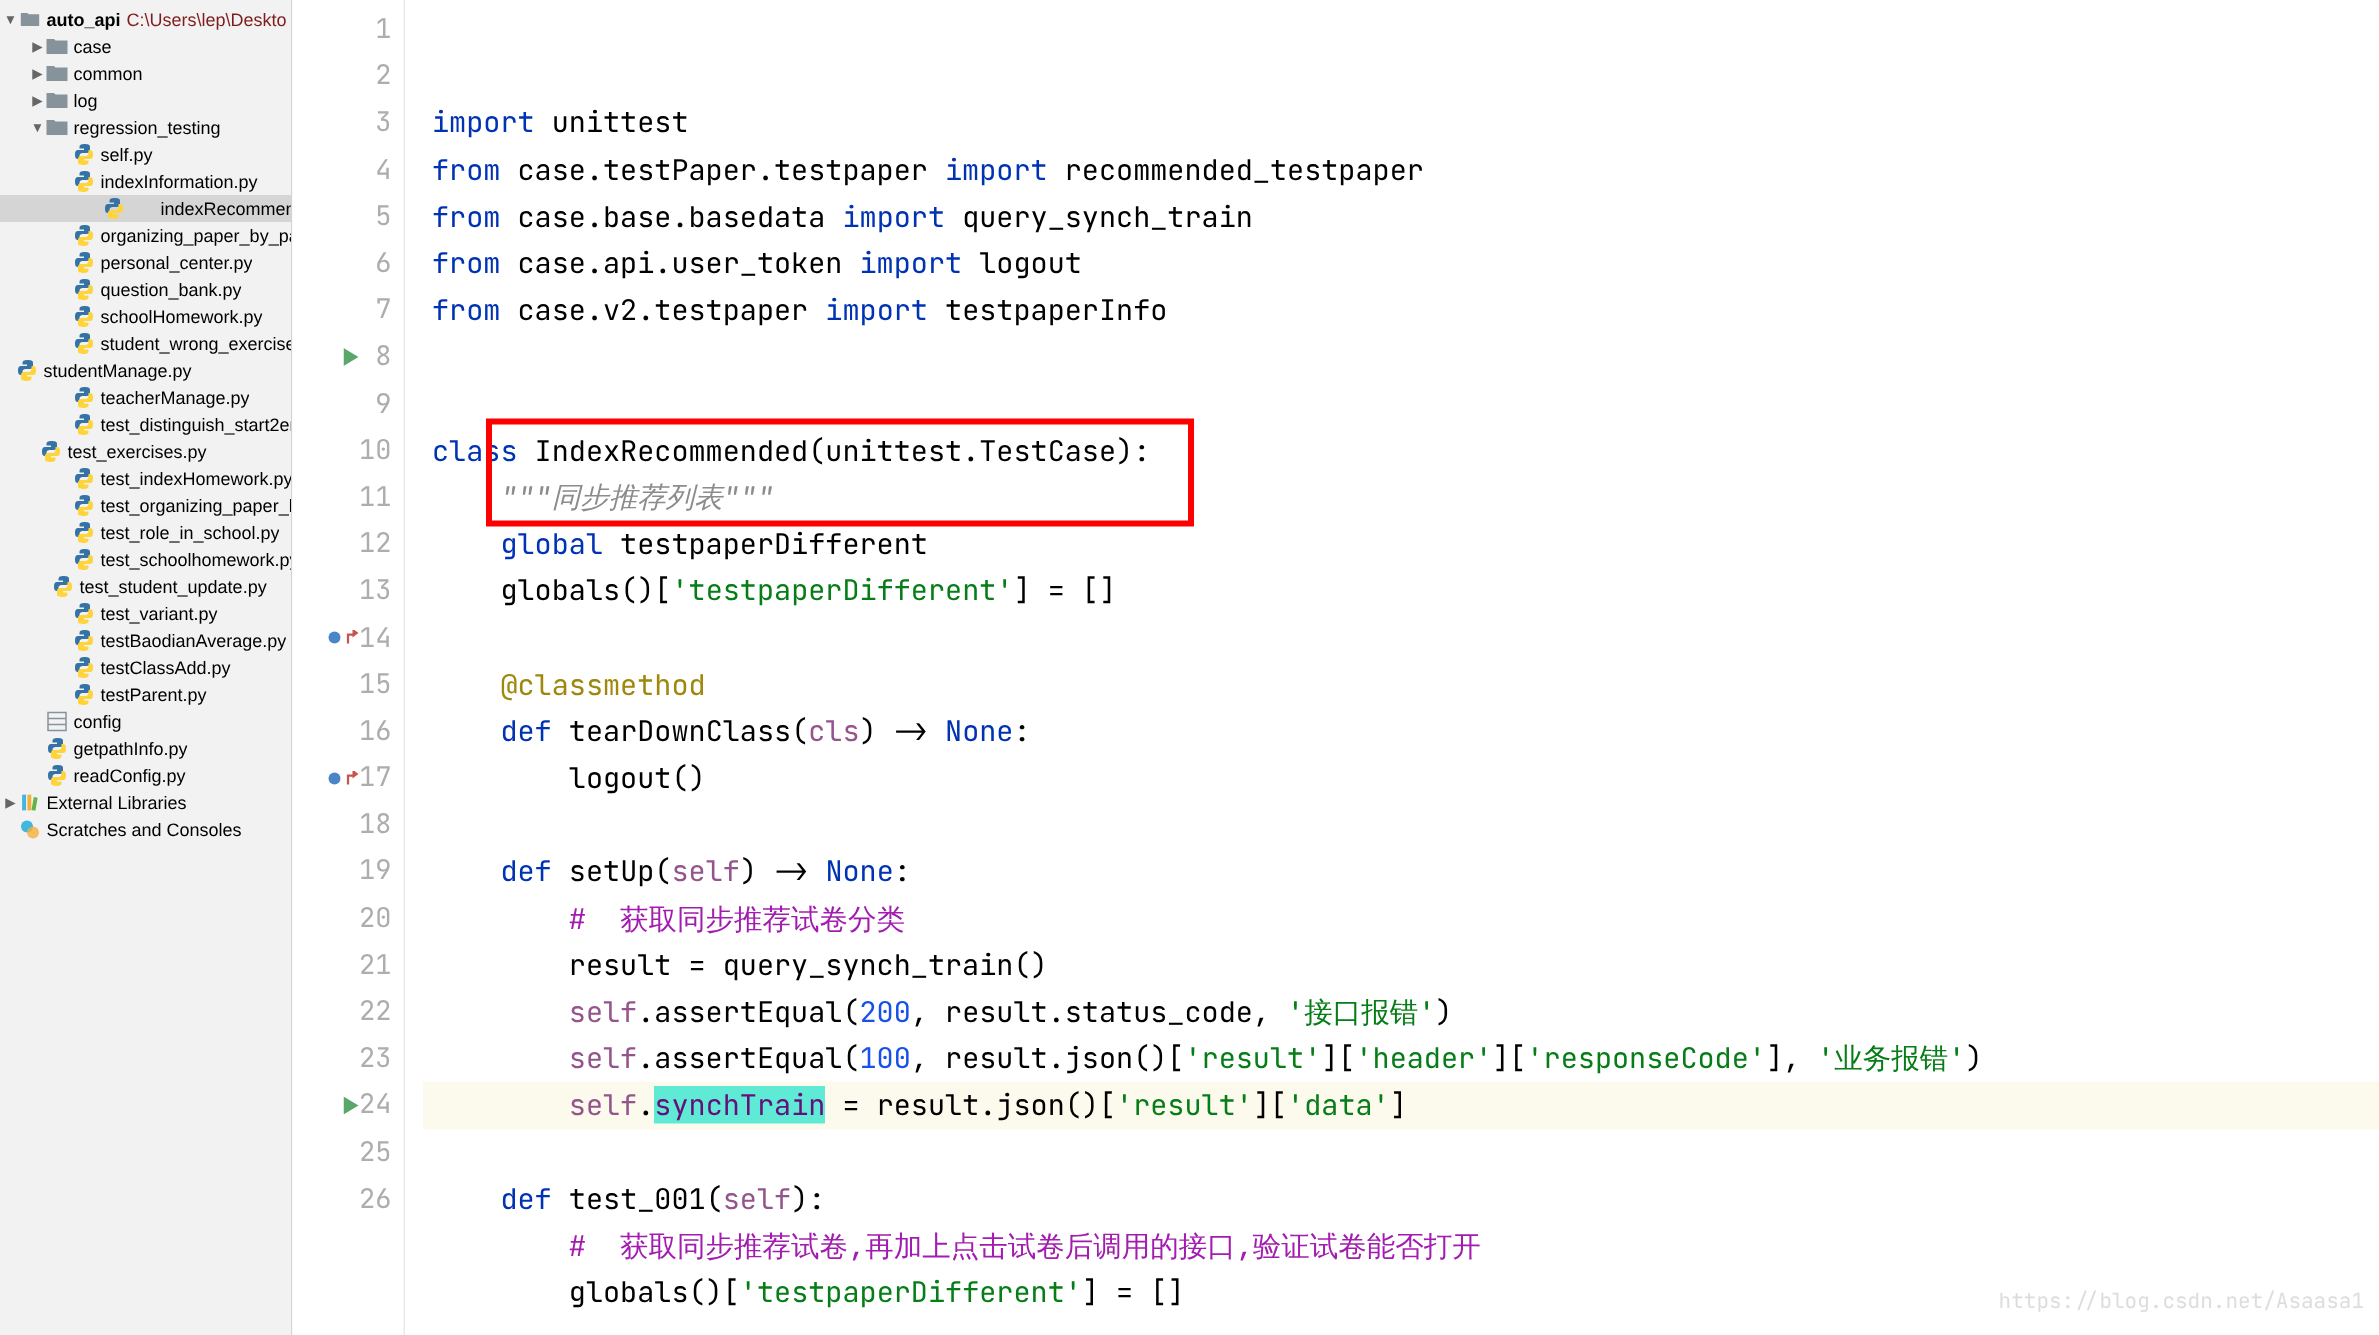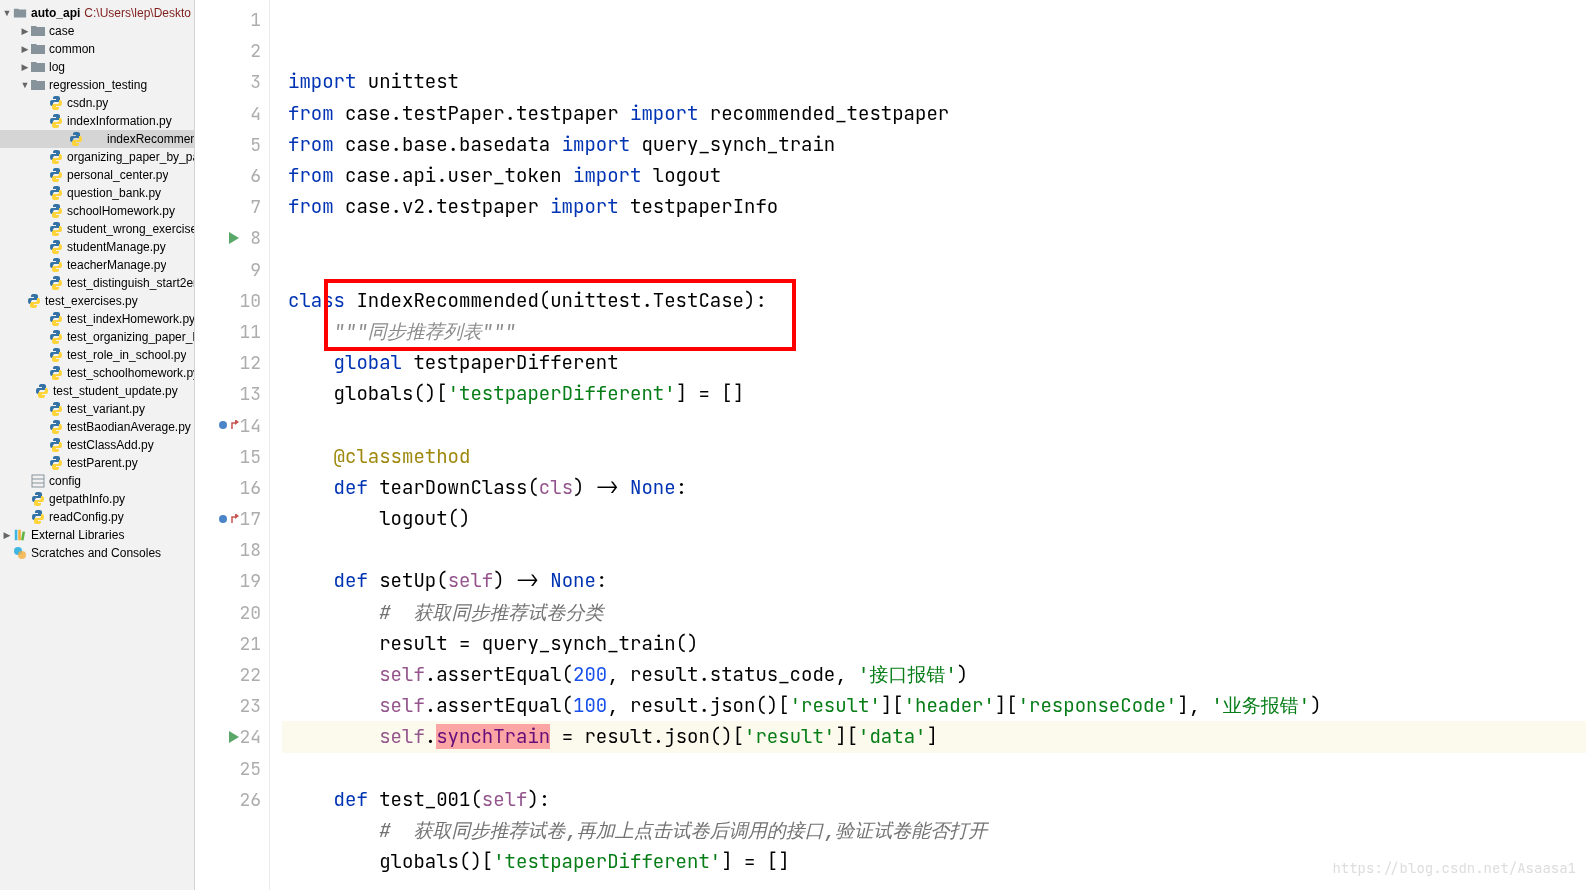--- a/index.html
+++ b/index.html
@@ -24,29 +24,29 @@
 .override-icon { display: flex; align-items: center; gap: 1px; }
 .override-icon svg { width: 10px; height: 10px; }
 .fold-area { width: 12px; flex-shrink: 0; padding-top: 4px; }
 .fold-row { height: 31.2px; display: flex; align-items: center; justify-content: center; }
 .code { flex: 1; padding-top: 4px; font-family: "JetBrains Mono", Consolas, monospace; font-size: 19px; line-height: 31.2px; white-space: pre; overflow-x: auto; position: relative; }
 .code-line { height: 31.2px; padding-left: 6px; }
 .code-line.highlighted { background: #fcfaed; }
 .kw { color: #0033b3; }
 .str { color: #067d17; }
 .num { color: #1750eb; }
-.comment { color: #737373; font-style: italic; }
+.comment { color: #a21caf; }
 .docstring { color: #8c8c8c; font-style: italic; }
 .builtin { color: #000; }
 .self { color: #94558d; }
 .cls { color: #94558d; }
 .func { color: #000; }
 .field { color: #660e7a; }
 .decorator { color: #9e880d; }
-.sel-word { background: #fca5a5; }
+.sel-word { background: #5eead4; }
 .red-box { position: absolute; border: 4px solid #ff0000; pointer-events: none; }
 .watermark { position: absolute; right: 10px; bottom: 6px; color: #ddd; font-size: 14px; pointer-events: none; }
 </style>
 </head>
 <body>
 
 <div class="app">
   <div class="sidebar">
     <div class="tree-item" style="padding-left:2px;">
       <span class="tree-arrow">▼</span>
@@ -96,21 +96,21 @@
           <span class="tree-label">regression_testing</span>
         </div>
         <div class="tree-item" style="padding-left: 38px;">
           <span class="tree-arrow"></span>
           <span class="tree-icon">
             <svg viewBox="0 0 16 16">
               <path fill="#3573a6" d="M8 1c-2 0-3 .5-3 2v1h3v1H4c-1.5 0-2 1-2 3s.5 3 2 3h1V9c0-1.5 1-2 2-2h3c1 0 2-.5 2-2V3c0-1.5-1-2-4-2z"></path>
               <path fill="#ffd43b" d="M8 15c2 0 3-.5 3-2v-1H8v-1h4c1.5 0 2-1 2-3s-.5-3-2-3h-1v2c0 1.5-1 2-2 2H6c-1 0-2 .5-2 2v2c0 1.5 1 2 4 2z"></path>
             </svg>
           </span>
-          <span class="tree-label">csdn.py</span>
+          <span class="tree-label">self.py</span>
         </div>
         <div class="tree-item" style="padding-left: 38px;">
           <span class="tree-arrow"></span>
           <span class="tree-icon">
             <svg viewBox="0 0 16 16">
               <path fill="#3573a6" d="M8 1c-2 0-3 .5-3 2v1h3v1H4c-1.5 0-2 1-2 3s.5 3 2 3h1V9c0-1.5 1-2 2-2h3c1 0 2-.5 2-2V3c0-1.5-1-2-4-2z"></path>
               <path fill="#ffd43b" d="M8 15c2 0 3-.5 3-2v-1H8v-1h4c1.5 0 2-1 2-3s-.5-3-2-3h-1v2c0 1.5-1 2-2 2H6c-1 0-2 .5-2 2v2c0 1.5 1 2 4 2z"></path>
             </svg>
           </span>
           <span class="tree-label">indexInformation.py</span>
@@ -168,21 +168,21 @@
         <div class="tree-item" style="padding-left: 38px;">
           <span class="tree-arrow"></span>
           <span class="tree-icon">
             <svg viewBox="0 0 16 16">
               <path fill="#3573a6" d="M8 1c-2 0-3 .5-3 2v1h3v1H4c-1.5 0-2 1-2 3s.5 3 2 3h1V9c0-1.5 1-2 2-2h3c1 0 2-.5 2-2V3c0-1.5-1-2-4-2z"></path>
               <path fill="#ffd43b" d="M8 15c2 0 3-.5 3-2v-1H8v-1h4c1.5 0 2-1 2-3s-.5-3-2-3h-1v2c0 1.5-1 2-2 2H6c-1 0-2 .5-2 2v2c0 1.5 1 2 4 2z"></path>
             </svg>
           </span>
           <span class="tree-label">student_wrong_exercise.</span>
         </div>
-        <div class="tree-item" style="padding-left: 38px;">
+        <div class="tree-item" style="">
           <span class="tree-arrow"></span>
           <span class="tree-icon">
             <svg viewBox="0 0 16 16">
               <path fill="#3573a6" d="M8 1c-2 0-3 .5-3 2v1h3v1H4c-1.5 0-2 1-2 3s.5 3 2 3h1V9c0-1.5 1-2 2-2h3c1 0 2-.5 2-2V3c0-1.5-1-2-4-2z"></path>
               <path fill="#ffd43b" d="M8 15c2 0 3-.5 3-2v-1H8v-1h4c1.5 0 2-1 2-3s-.5-3-2-3h-1v2c0 1.5-1 2-2 2H6c-1 0-2 .5-2 2v2c0 1.5 1 2 4 2z"></path>
             </svg>
           </span>
           <span class="tree-label">studentManage.py</span>
         </div>
         <div class="tree-item" style="padding-left: 38px;">

